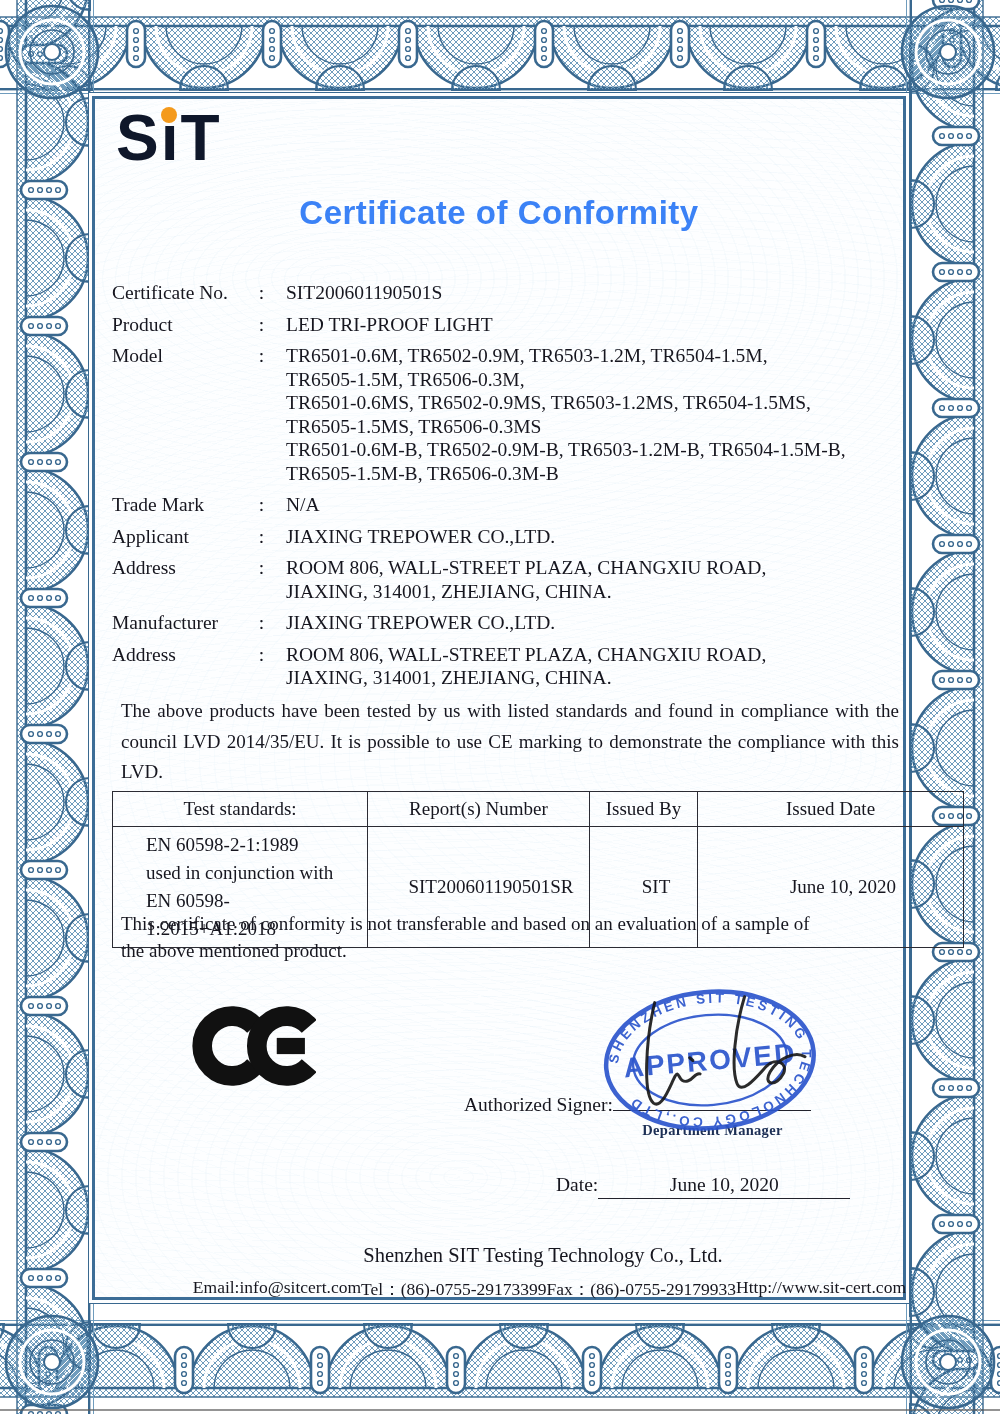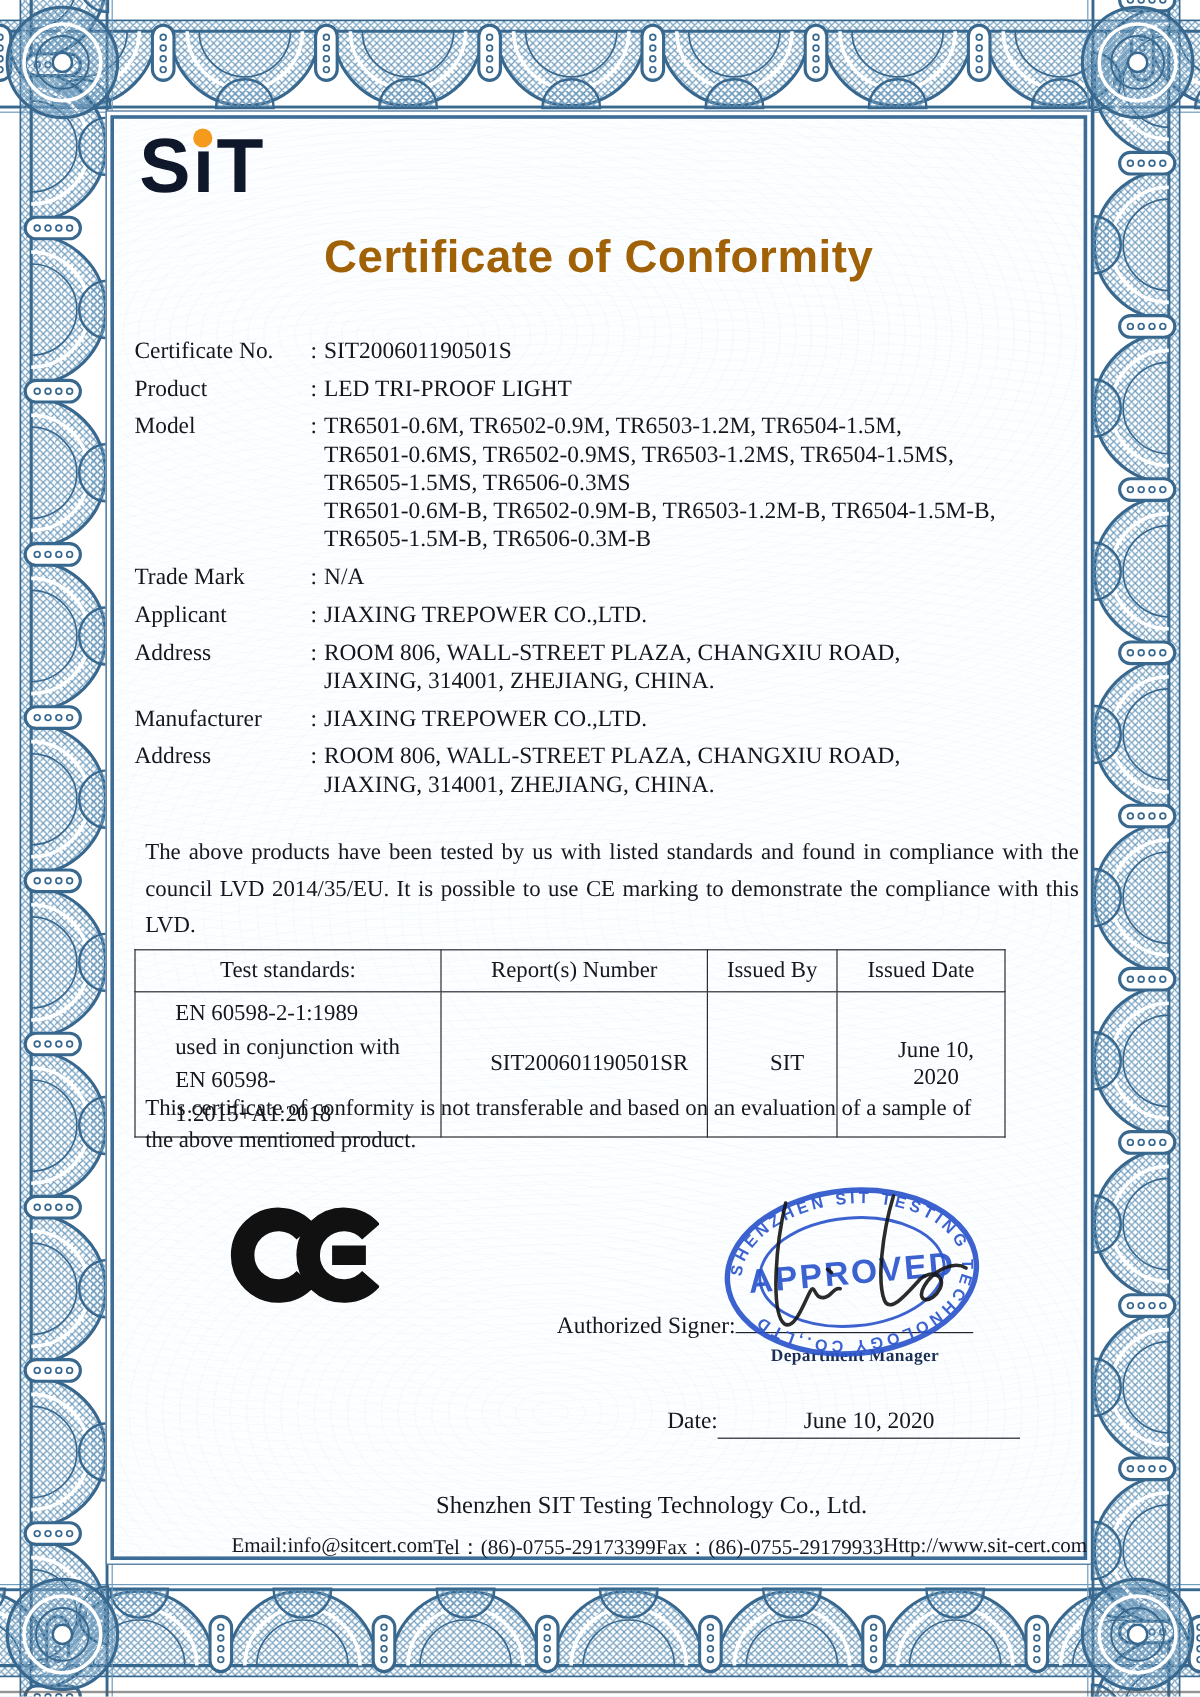--- a/index.html
+++ b/index.html
@@ -27,33 +27,33 @@
 
   
   .logo{left:116px; top:106px; font-family:"Liberation Sans", sans-serif;
         font-weight:800; font-size:64px; letter-spacing:2px; color:#0f172a; line-height:1;}
   .logo .dot{position:absolute; left:45px; top:1px; width:16px; height:16px;
         border-radius:50%; background:#f49a1c;}
 
   
   .title{left:88px; top:194px; width:822px; text-align:center;
         font-family:"Liberation Sans", sans-serif; font-weight:700;
-        font-size:38px; color:#a16207; letter-spacing:.5px;}
+        font-size:33px; color:#3b82f6; letter-spacing:.5px;}
 
   
   .fields{left:112px; top:281px; width:786px; font-size:19.5px; line-height:23.5px;}
   .field{display:grid; grid-template-columns:141px 17px 1fr; margin-bottom:8px;}
   .field .lab{white-space:nowrap;}
   .field .col{text-align:center;}
-  .vline{white-space:nowrap;}
+  .vline{white-space:nowrap;margin-left:16px;}
 
   .para{left:121px; top:696px; width:778px; font-size:19px; line-height:30.5px; text-align:justify;}
 
   
-  table.std{left:112px; top:791px; width:726px; border-collapse:collapse;
+  table.std{left:112px; top:791px; width:852px; border-collapse:collapse;
         font-size:19px; table-layout:fixed;}
   table.std th, table.std td{border:1.8px solid #2b2b33; padding:4px 8px;}
   table.std th{font-weight:400; text-align:center; height:26px;}
   table.std td{vertical-align:middle;padding-left:33px;}
   td.tstd{line-height:28px;}
   .c{text-align:center;margin-top:22px;}
 
   .note{left:121px; top:910px; width:690px; font-size:19px; line-height:27px;}
 
   
@@ -167,20 +167,21 @@
     <div class="field">
       <span class="lab">Product</span>
       <span class="col">:</span>
       <span><span class="vline">LED TRI-PROOF LIGHT</span></span>
     </div>
     <div class="field">
       <span class="lab">Model</span>
       <span class="col">:</span>
       <span>
         <div class="vline">TR6501-0.6M, TR6502-0.9M, TR6503-1.2M, TR6504-1.5M,</div>
+        <div class="vline">TR6505-1.5M, TR6506-0.3M,</div>
         <div class="vline">TR6501-0.6MS, TR6502-0.9MS, TR6503-1.2MS, TR6504-1.5MS,</div>
         <div class="vline">TR6505-1.5MS, TR6506-0.3MS</div>
         <div class="vline">TR6501-0.6M-B, TR6502-0.9M-B, TR6503-1.2M-B, TR6504-1.5M-B,</div>
         <div class="vline">TR6505-1.5M-B, TR6506-0.3M-B</div>
       </span>
     </div>
     <div class="field">
       <span class="lab">Trade Mark</span>
       <span class="col">:</span>
       <span><span class="vline">N/A</span></span>

